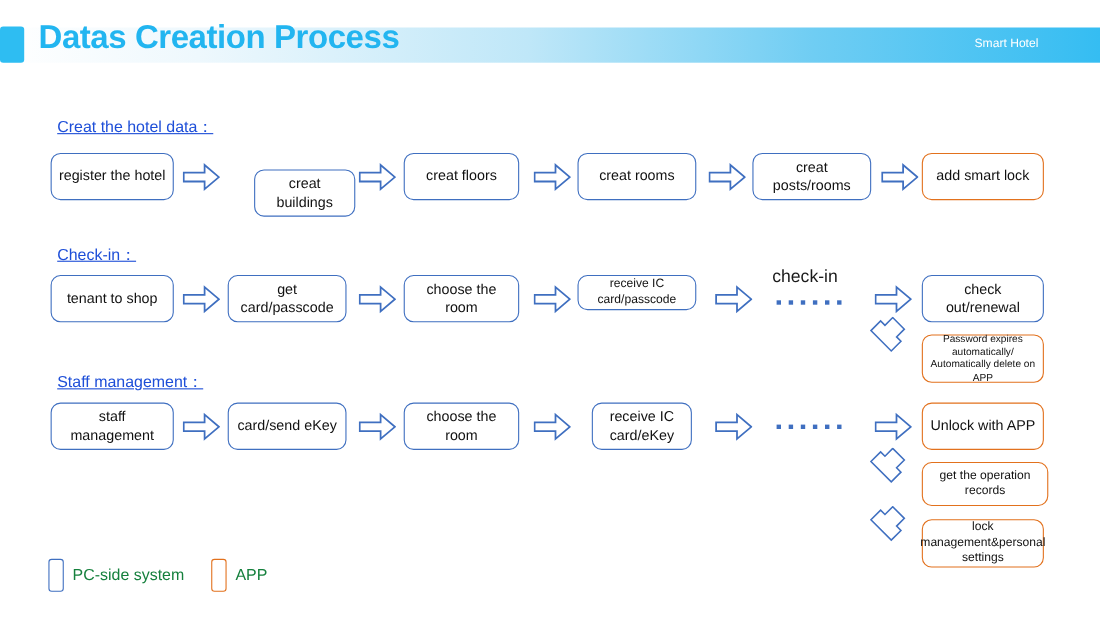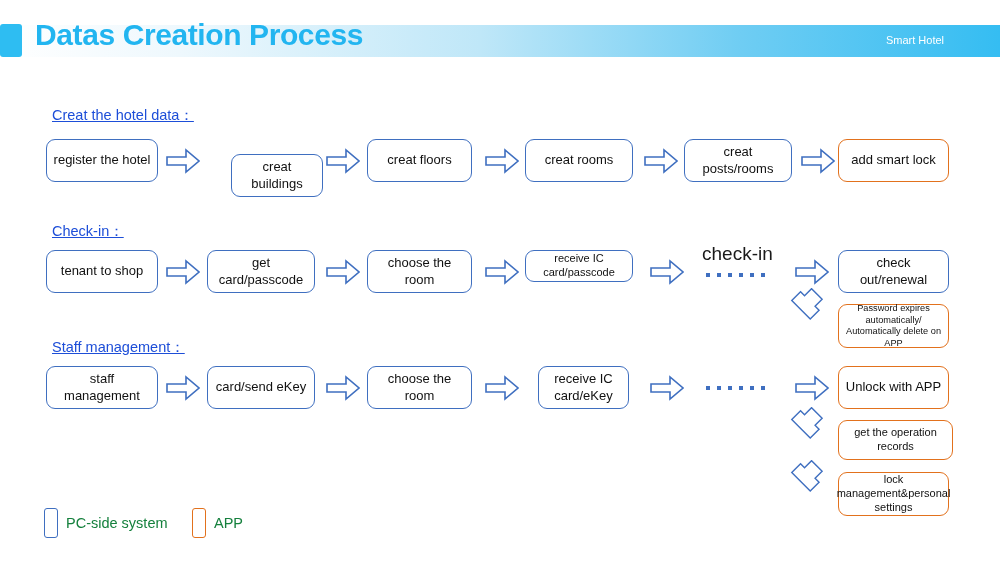--- a/index.html
+++ b/index.html
@@ -101,21 +101,21 @@
     gap: 7px;
     align-items: center;
   }
   .dots i {
     display: block;
     width: 4px; height: 4px;
     background: #3f6fc0;
   }
   .dots-label {
     position: absolute;
-    font-size: 19px;
+    font-size: 16px;
     color: #1a1a1a;
     white-space: nowrap;
     text-align: center;
   }
 
   
   #legend { position: absolute; left: 44px; top: 508px; height: 34px; }
   .legend-item {
     position: absolute;
     display: flex;

